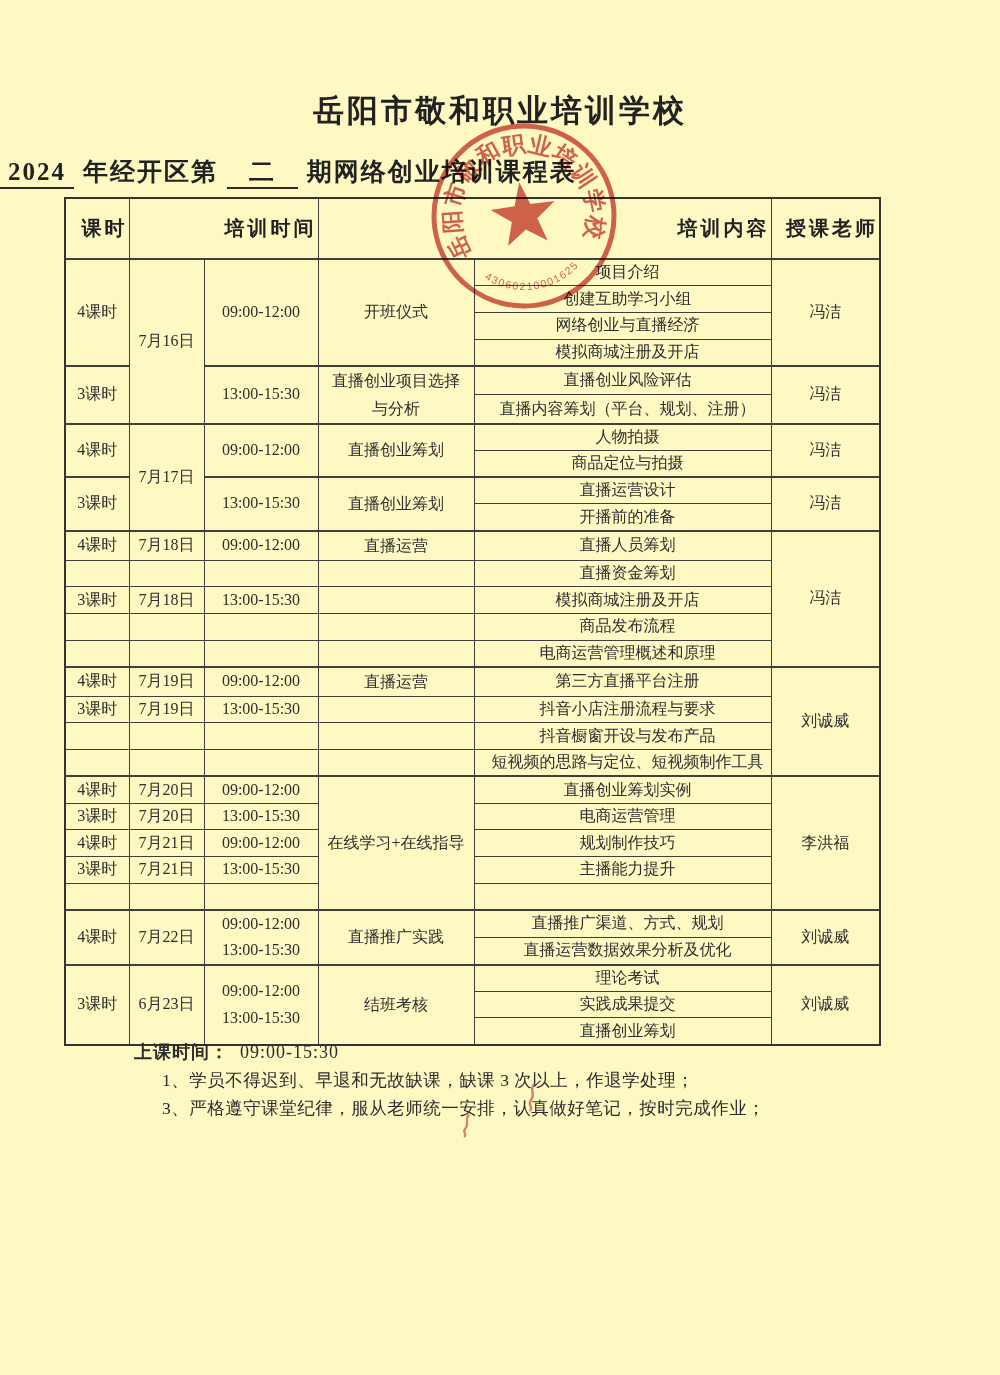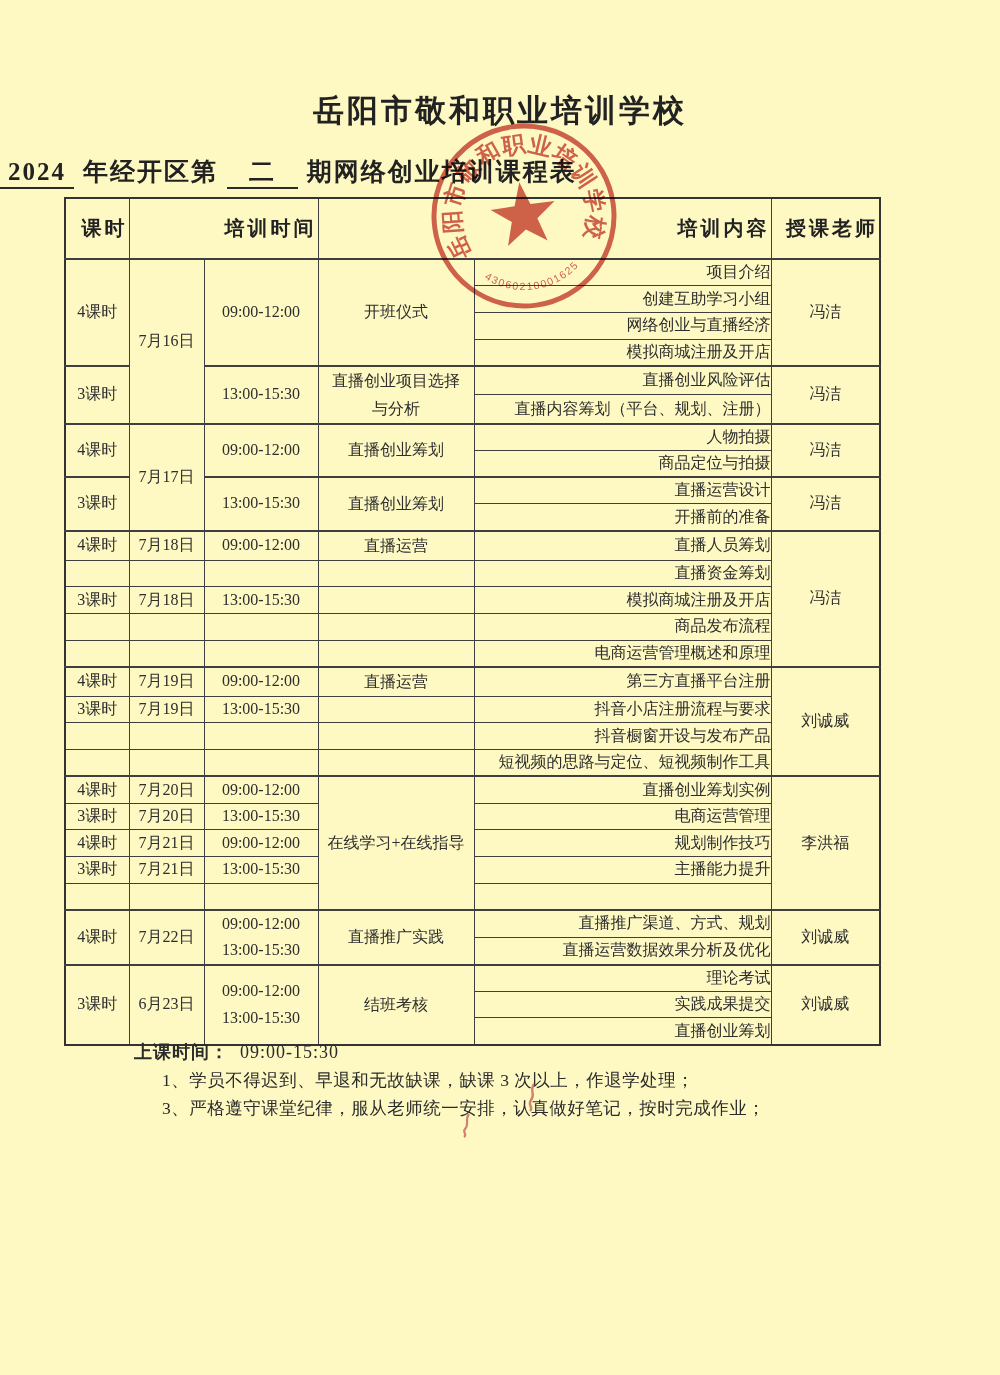--- a/index.html
+++ b/index.html
@@ -31,21 +31,21 @@
   .schedule thead tr{height:61px;}
   .schedule th{
     font-size:20px;font-weight:bold;letter-spacing:3px;text-align:right;
     border-bottom-width:2.5px;color:#222;
   }
   .schedule tbody tr{height:26.7px;}
   .schedule td{
     font-size:16px;text-align:center;vertical-align:middle;
     padding:0;line-height:1.3;color:#2e2e2e;
   }
-  .schedule td.c-detail{text-align:right;padding-left:10px;}
+  .schedule td.c-detail{text-align:center;padding-left:10px;}
   .schedule td.c-title{white-space:pre-line;line-height:1.75;}
   .schedule td.c-time2{white-space:pre-line;line-height:1.65;}
   .schedule tr.bstart td{border-top-width:2.5px;}
 
   .seal{
     position:absolute;left:424px;top:116px;width:200px;height:200px;
     transform:rotate(-8deg);opacity:.82;mix-blend-mode:multiply;
     pointer-events:none;
   }
   .seal-name{

